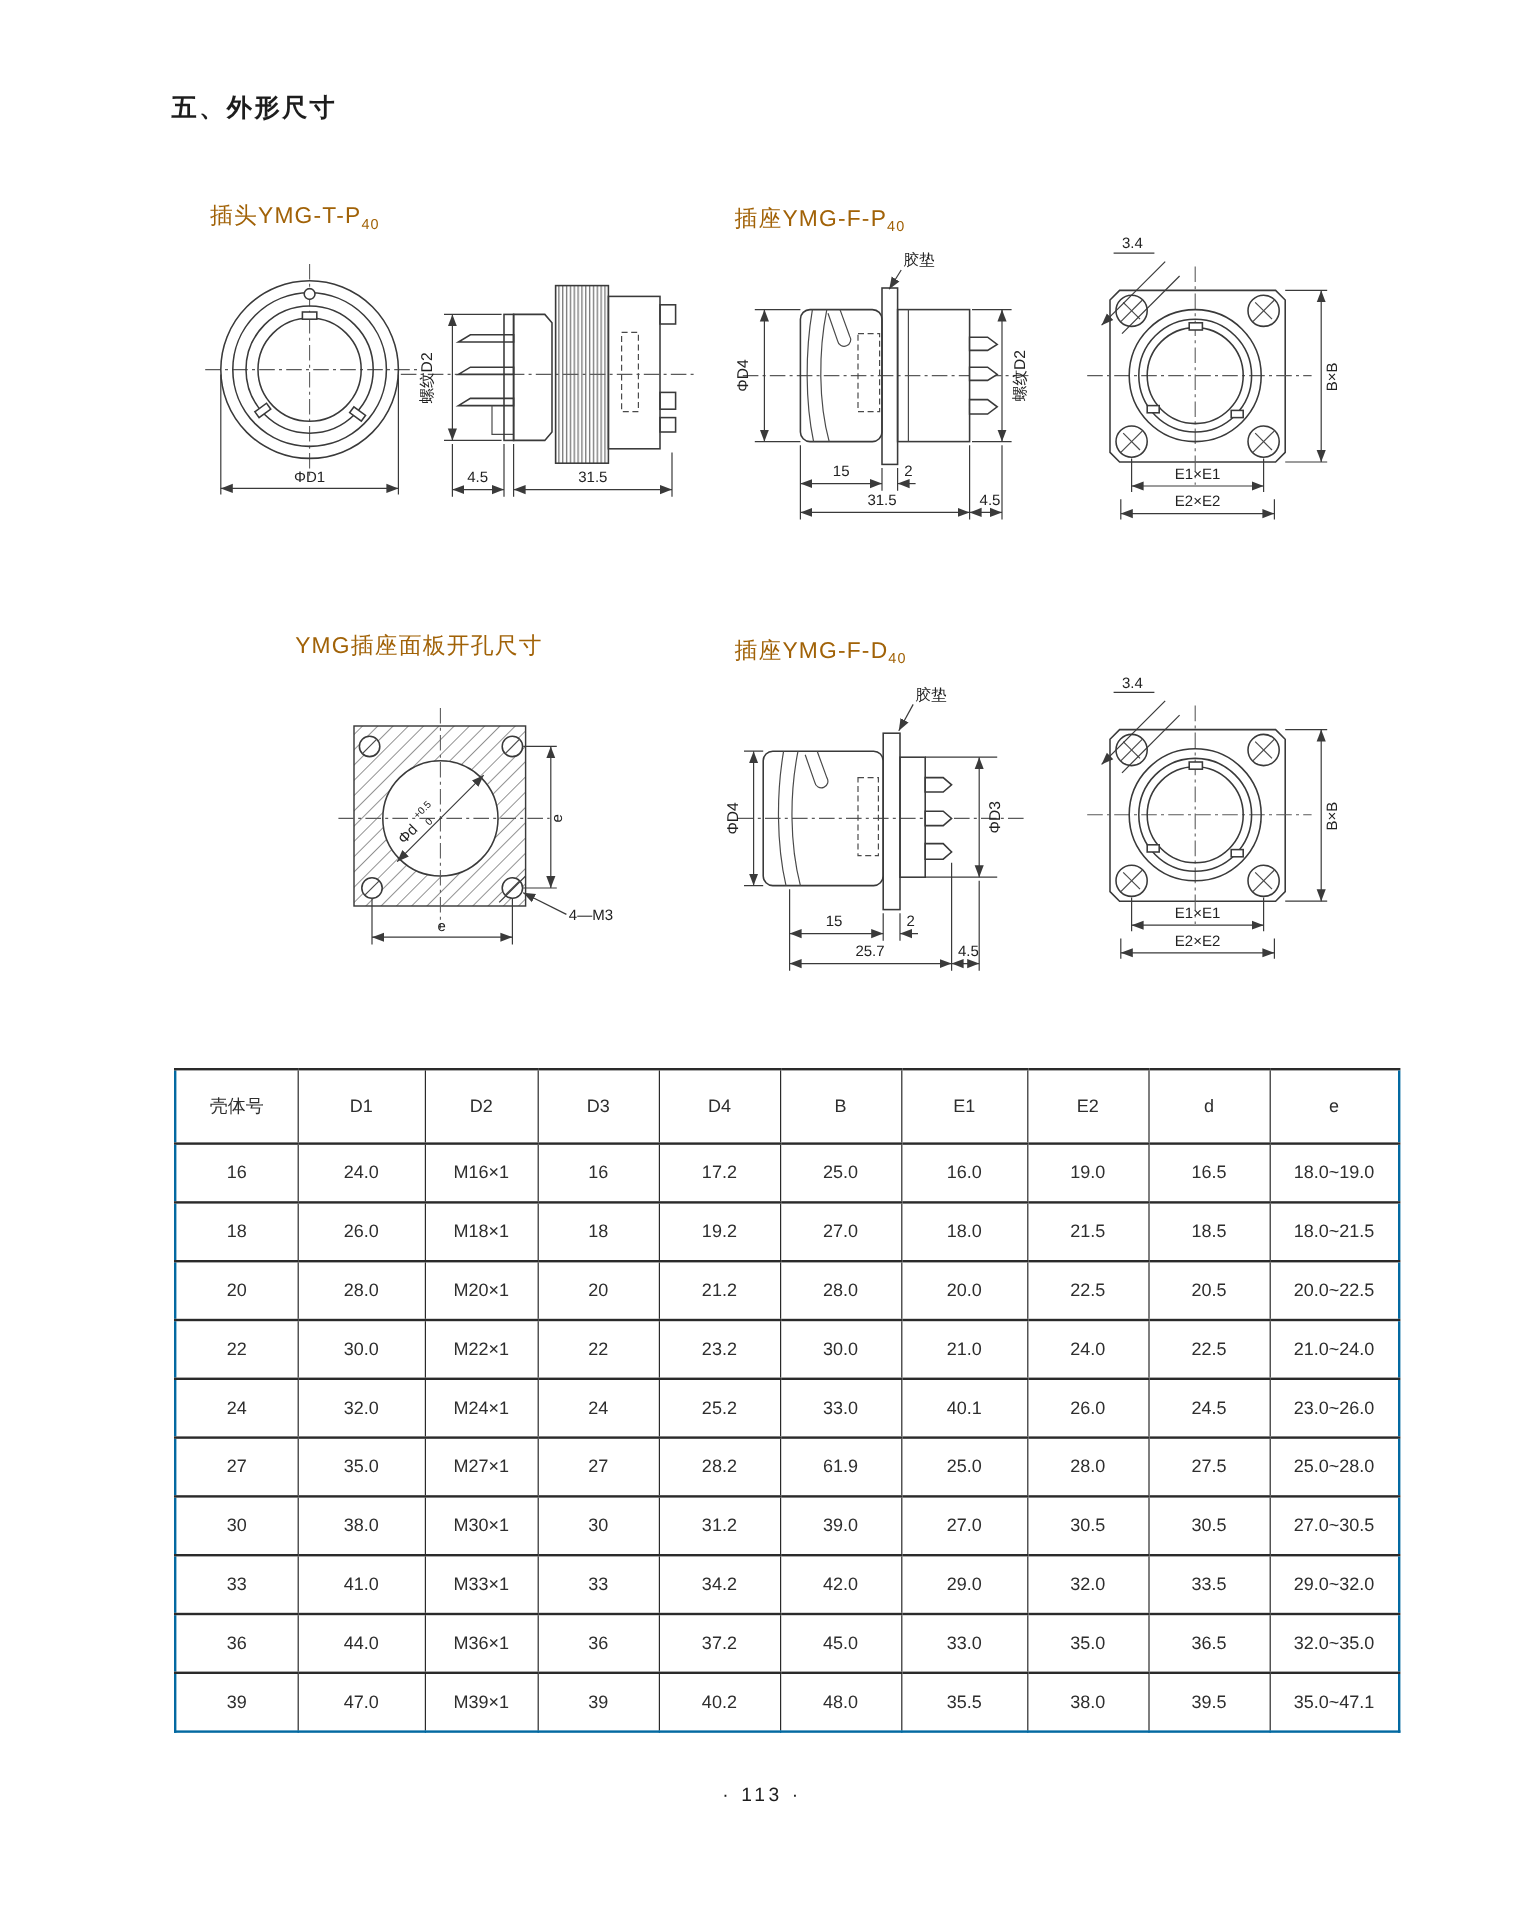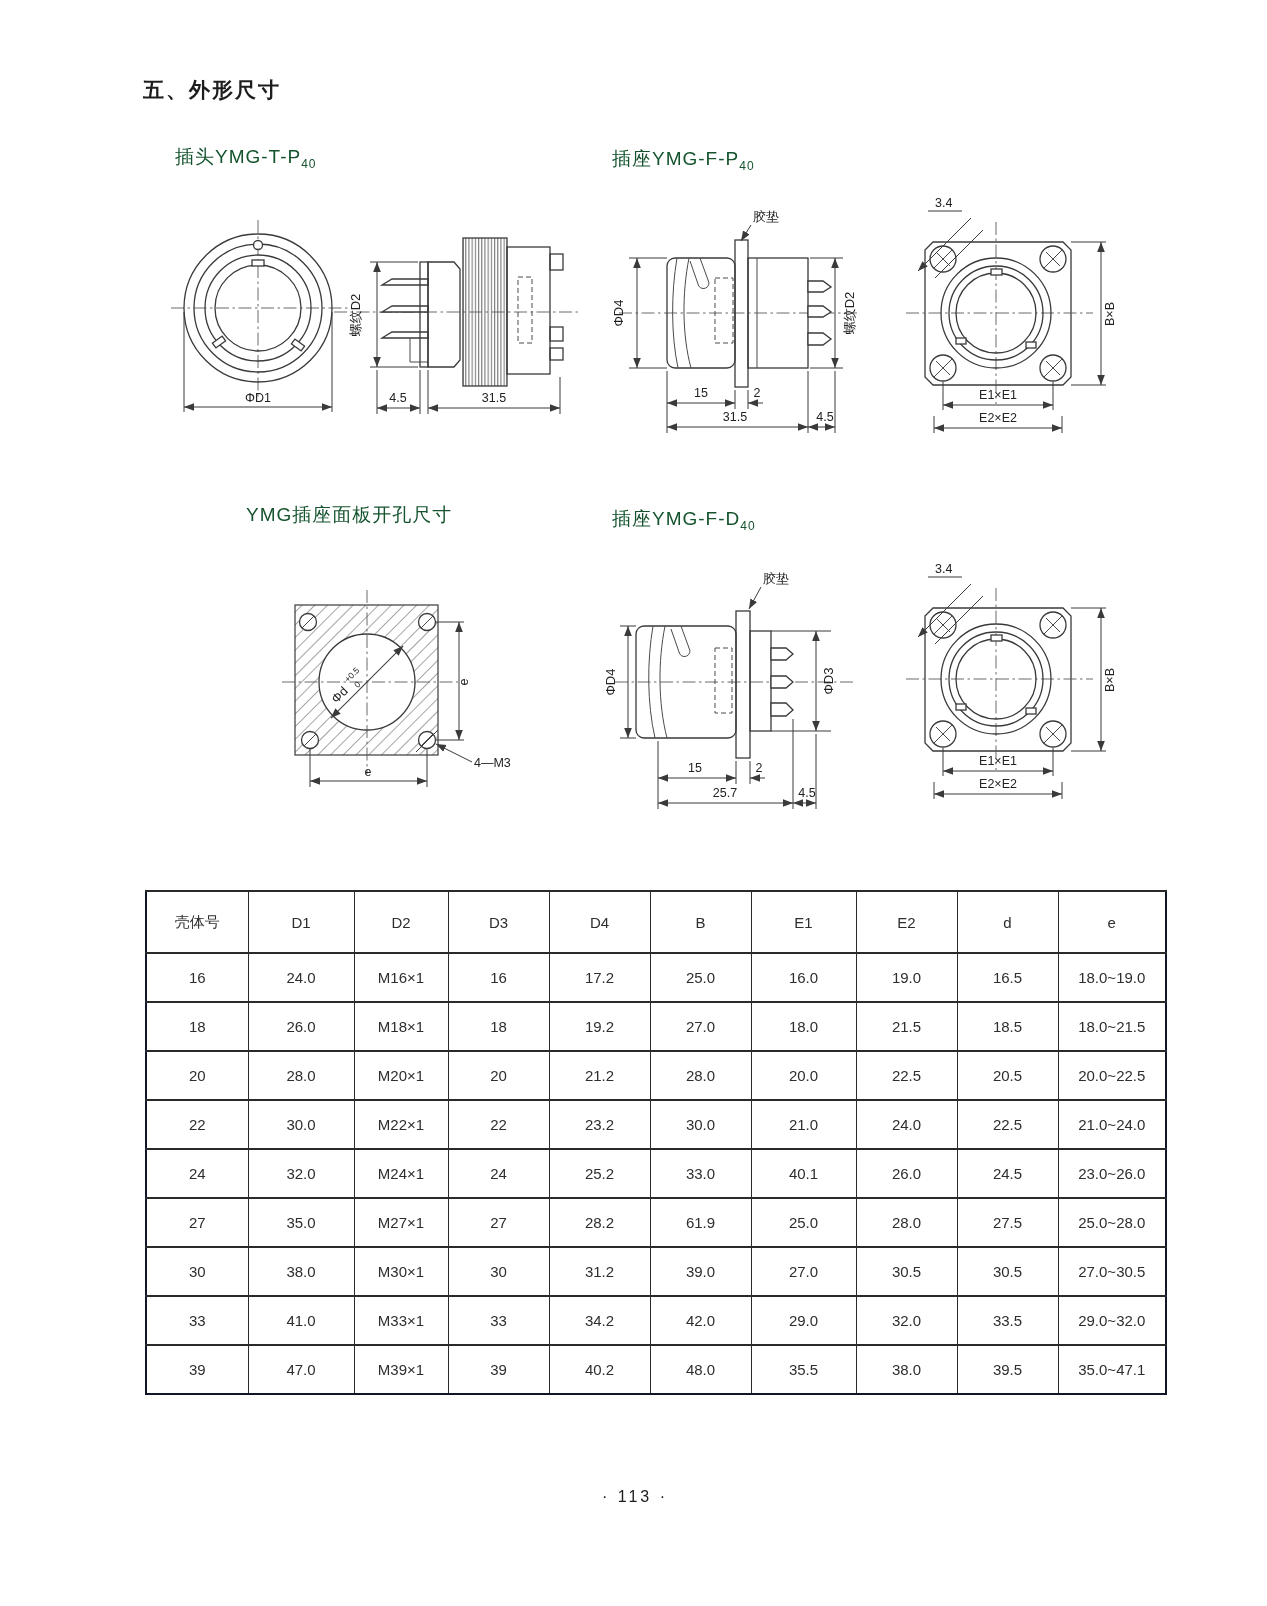--- a/index.html
+++ b/index.html
@@ -1,34 +1,34 @@
 <!DOCTYPE html>
 <html><head>
 <meta charset="utf-8">
 <style>
   html,body{margin:0;padding:0;}
   body{width:1267px;height:1606px;position:relative;background:#ffffff;
        font-family:"Liberation Sans", sans-serif;color:#222;}
   .abs{position:absolute;}
   .section-title{font-size:21px;font-weight:bold;letter-spacing:2px;color:#1d1d1d;}
-  .fig-title{font-size:19px;color:#14532d;letter-spacing:1px;}
+  .fig-title{font-size:19px;color:#a16207;letter-spacing:1px;margin-top:23px;}
   .fig-title sub{font-size:12px;}
   .fig{position:absolute;}
   .ln{stroke:#3a3a3a;stroke-width:1.3;fill:none;}
   .lnf{stroke:#3a3a3a;stroke-width:1.3;fill:#ffffff;}
   .thin{stroke:#4a4a4a;stroke-width:1;fill:none;}
   .cl{stroke:#5a5a5a;stroke-width:0.9;fill:none;stroke-dasharray:13 3.5 2.5 3.5;}
   .dsh{stroke:#4a4a4a;stroke-width:1;fill:none;stroke-dasharray:5 3;}
   .dim{stroke:#3a3a3a;stroke-width:1;fill:none;}
   svg text{font-family:"Liberation Sans", sans-serif;fill:#222;}
   .dt{font-size:12.5px;}
   .dtc{font-size:13px;}
   .dts{font-size:8.5px;}
   table.spec{position:absolute;left:145px;top:890px;width:1020px;
-             border-collapse:collapse;border:2px solid #0f172a;table-layout:fixed;}
+             border-collapse:collapse;border:2px solid #0369a1;table-layout:fixed;}
   table.spec th, table.spec td{
       border-left:1px solid #2a2a2a;border-top:2px solid #2a2a2a;
       text-align:center;vertical-align:middle;font-weight:normal;
       font-size:15px;color:#2e2e2e;padding:0;}
   table.spec thead th{height:60px;}
   table.spec tbody td{height:47px;}
   .page-num{font-size:16px;color:#1d1d1d;letter-spacing:3px;}
 </style>
 </head>
 <body>
@@ -443,20 +443,32 @@
         <td>M33×1</td>
         <td>33</td>
         <td>34.2</td>
         <td>42.0</td>
         <td>29.0</td>
         <td>32.0</td>
         <td>33.5</td>
         <td>29.0~32.0</td>
       </tr>
       <tr>
+        <td>36</td>
+        <td>44.0</td>
+        <td>M36×1</td>
+        <td>36</td>
+        <td>37.2</td>
+        <td>45.0</td>
+        <td>33.0</td>
+        <td>35.0</td>
+        <td>36.5</td>
+        <td>32.0~35.0</td>
+      </tr>
+      <tr>
         <td>39</td>
         <td>47.0</td>
         <td>M39×1</td>
         <td>39</td>
         <td>40.2</td>
         <td>48.0</td>
         <td>35.5</td>
         <td>38.0</td>
         <td>39.5</td>
         <td>35.0~47.1</td>

